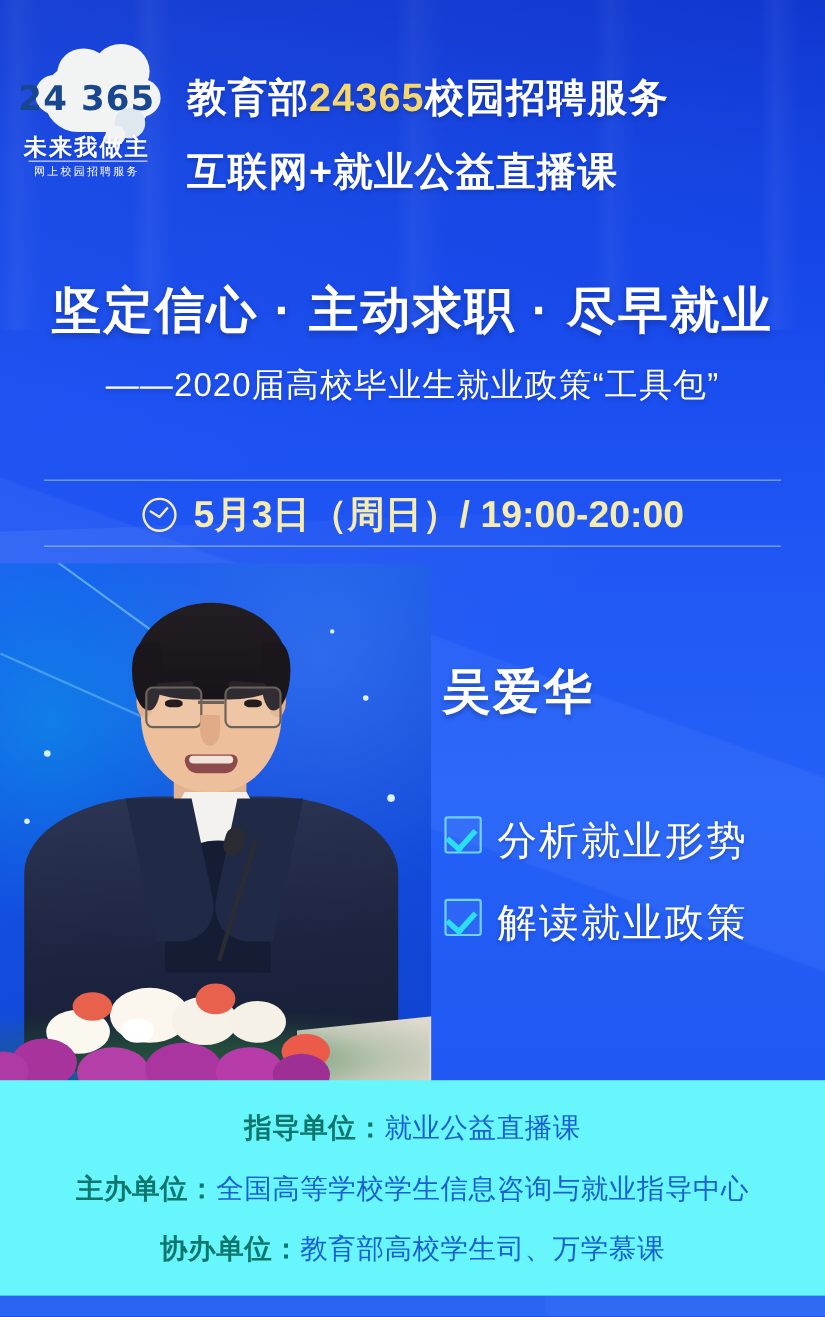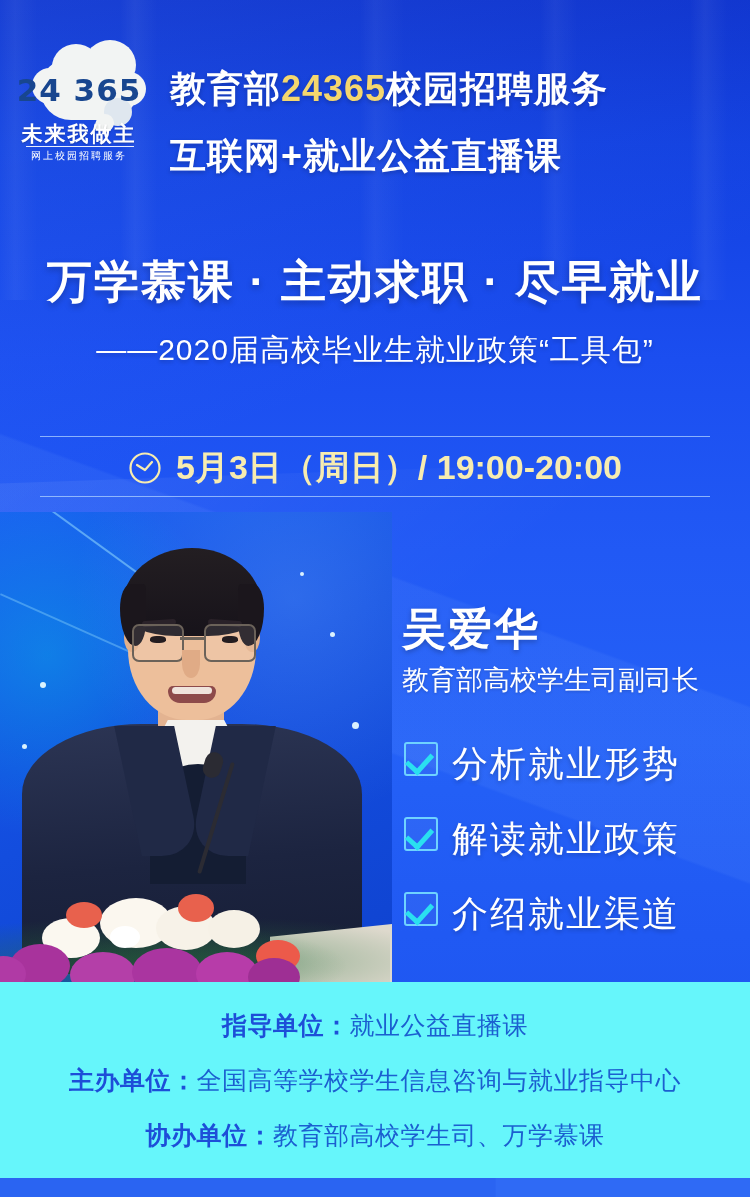--- a/index.html
+++ b/index.html
@@ -133,21 +133,21 @@
   .brow2{display:flex;align-items:center;gap:14px;margin-bottom:14px;}
   .chk{width:30px;height:30px;flex:0 0 30px;border:2px solid #6fd2ff;border-radius:3px;position:relative;background:rgba(255,255,255,.05);}
   .chk:after{content:"";position:absolute;left:5px;top:4px;width:12px;height:20px;
     border:solid #2ae0f0;border-width:0 5px 5px 0;transform:rotate(42deg);}
   .btext{font-size:36px;font-weight:normal;color:#ffffff;letter-spacing:2px;text-shadow:0 2px 4px rgba(0,0,0,.22);margin-top:12px;}
 
   
   .footer{position:absolute;left:0;top:982px;width:750px;height:196px;background:#66f6fb;
     display:flex;flex-direction:column;align-items:center;justify-content:center;gap:22px;}
   .frow{font-size:25px;color:#1b5fd0;letter-spacing:.5px;white-space:nowrap;}
-  .frow b{color:#1d4ed8;font-weight:bold;}
+  .frow b{color:#0f766e;font-weight:bold;}
   .bottombar{position:absolute;left:0;top:1178px;width:750px;height:19px;
     background:linear-gradient(90deg,#2a64f2 0%, #2a64f2 66%, #2f6af5 66.2%, #2f6af5 100%);}
 </style>
 </head>
 <body>
 
 <div id="poster">
   <div class="streaks"></div>
   <div class="glowdiag"></div>
 
@@ -167,21 +167,21 @@
       <div class="sloganline"></div>
       <div class="slogan2">网上校园招聘服务</div>
     </div>
 
     <div class="htext">
       <div class="hline"><span>教育部</span><span class="gold">24365</span><span>校园招聘服务</span></div>
       <div class="hline">互联网+就业公益直播课</div>
     </div>
   </div>
 
-  <div class="maintitle">万学慕课 · 主动求职 · 尽早就业</div>
+  <div class="maintitle">坚定信心 · 主动求职 · 尽早就业</div>
   <div class="subtitle">——2020届高校毕业生就业政策“工具包”</div>
 
   <div class="rule top"></div>
   <div class="rule bot"></div>
   <div class="daterow">
     <svg class="clock" viewBox="0 0 34 34">
       <circle cx="17" cy="17" r="14.5" fill="none" stroke="#f7ecb0" stroke-width="2.2"></circle>
       <path d="M9 14 L17 19 L24 11" fill="none" stroke="#f7ecb0" stroke-width="2.2" stroke-linecap="round" stroke-linejoin="round"></path>
     </svg>
     <div class="datetext">5月3日（周日）/ 19:00-20:00</div>
@@ -238,35 +238,30 @@
       <div class="fl" style="left:90px;top:60px;width:66px;height:46px;background:#b43fa8;"></div>
       <div class="fl" style="left:152px;top:56px;width:70px;height:48px;background:#aa35a0;"></div>
       <div class="fl" style="left:216px;top:60px;width:62px;height:44px;background:#b73ca9;"></div>
       <div class="fl" style="left:268px;top:66px;width:52px;height:38px;background:#9e2f94;"></div>
       <div class="fl" style="left:0px;top:64px;width:46px;height:36px;background:#b03aa5;"></div>
       <div class="fl" style="left:130px;top:34px;width:30px;height:22px;background:#ffffff;"></div>
     </div>
   </div>
 
   <div class="spname">吴爱华</div>
-  <div class="sptitle">教育部高校学生司副司长</div>
 
   <div class="bullets">
     <div class="brow2">
       <span class="chk"></span>
       <span class="btext">分析就业形势</span>
     </div>
     <div class="brow2">
       <span class="chk"></span>
       <span class="btext">解读就业政策</span>
     </div>
-    <div class="brow2">
-      <span class="chk"></span>
-      <span class="btext">介绍就业渠道</span>
-    </div>
   </div>
 
   <div class="footer">
     <div class="frow">
       <b>指导单位：</b><span>就业公益直播课</span>
     </div>
     <div class="frow">
       <b>主办单位：</b><span>全国高等学校学生信息咨询与就业指导中心</span>
     </div>
     <div class="frow">

